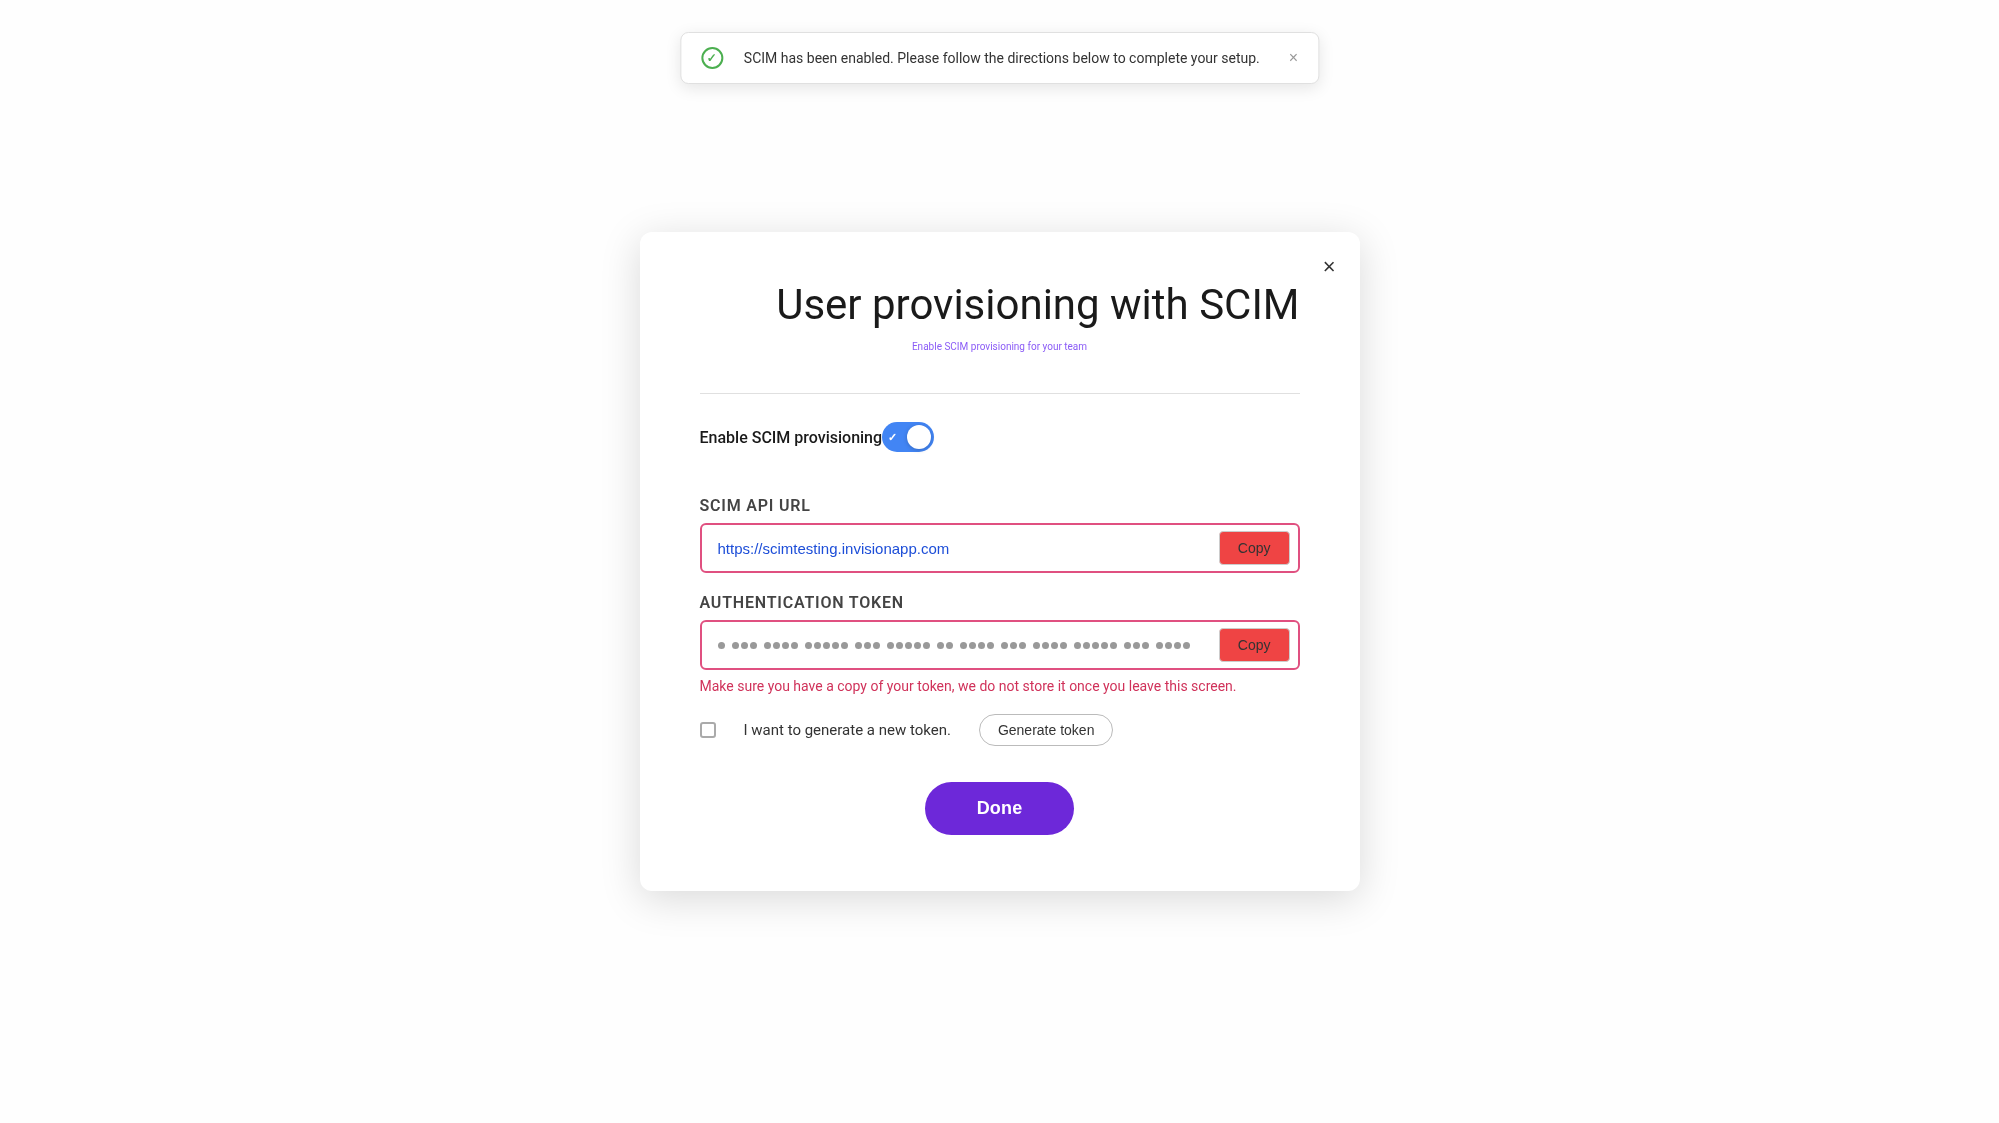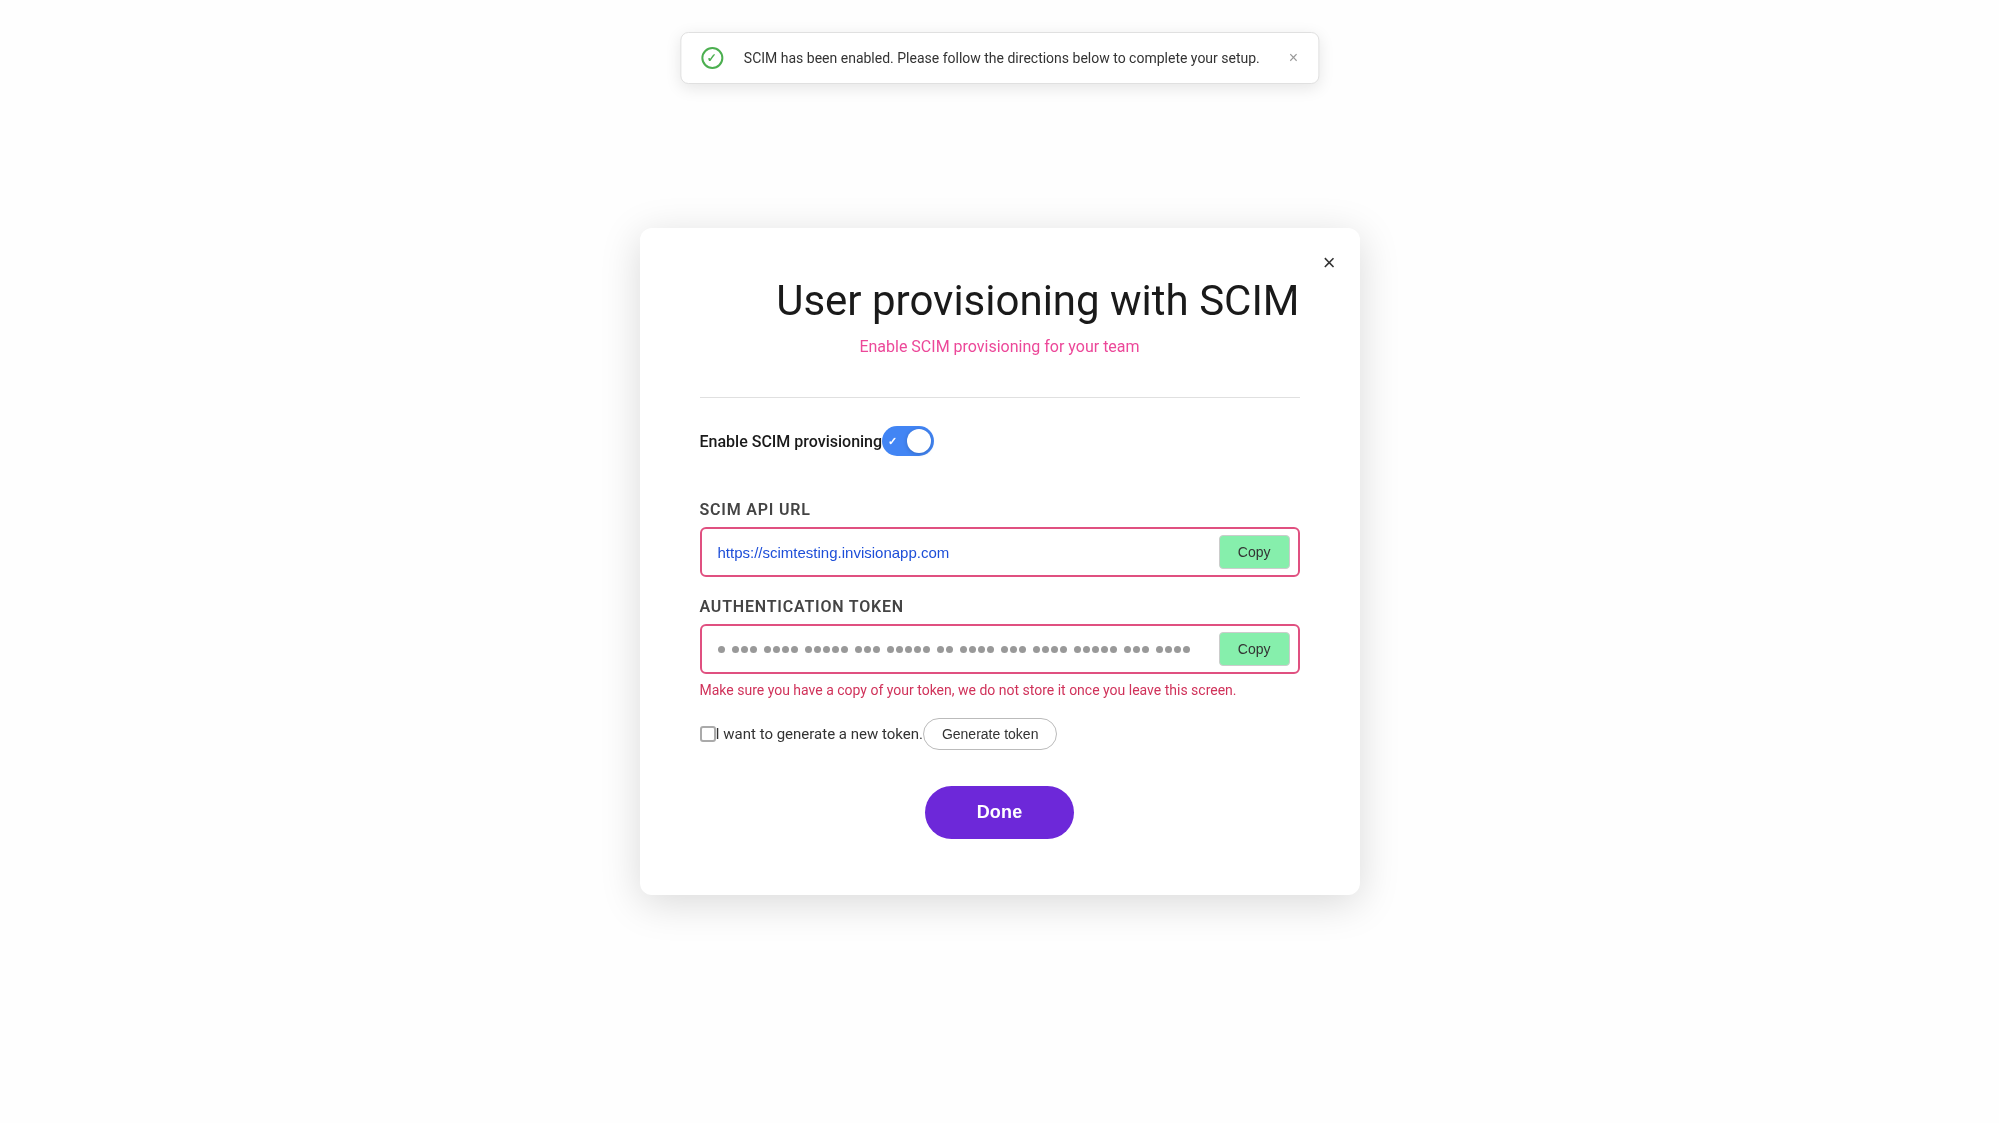--- a/index.html
+++ b/index.html
@@ -98,22 +98,22 @@
     .modal-title {
       text-align: right;
       font-size: 42px;
       font-weight: 400;
       color: #1a1a1a;
       margin-bottom: 12px;
     }
 
     .modal-subtitle {
       text-align: center;
-      font-size: 16px;
-      color: #ec4899;
+      font-size: 10px;
+      color: #8b5cf6;
       margin-bottom: 41px;
     }
 
     .divider {
       border: none;
       border-top: 1px solid #e0e0e0;
       margin-bottom: 28px;
     }
 
     .toggle-row {
@@ -201,21 +201,21 @@
       outline: none;
       padding: 14px 16px;
       font-size: 15px;
       color: #1d4ed8;
       background: transparent;
     }
 
     .copy-btn {
       margin: 6px 8px;
       padding: 8px 18px;
-      background: #86efac;
+      background: #ef4444;
       border: 1px solid #ccc;
       border-radius: 4px;
       cursor: pointer;
       font-size: 14px;
       color: #333;
       font-weight: 500;
       flex-shrink: 0;
     }
 
     .token-dots {
@@ -244,21 +244,21 @@
     .warning-text {
       font-size: 14px;
       color: #d0325a;
       margin-top: 8px;
       margin-bottom: 20px;
     }
 
     .new-token-row {
       display: flex;
       align-items: center;
-      gap: 0;
+      gap: 28px;
       margin-bottom: 36px;
     }
 
     .checkbox {
       width: 16px;
       height: 16px;
       border: 2px solid #aaa;
       border-radius: 3px;
       background: #fff;
       cursor: pointer;

